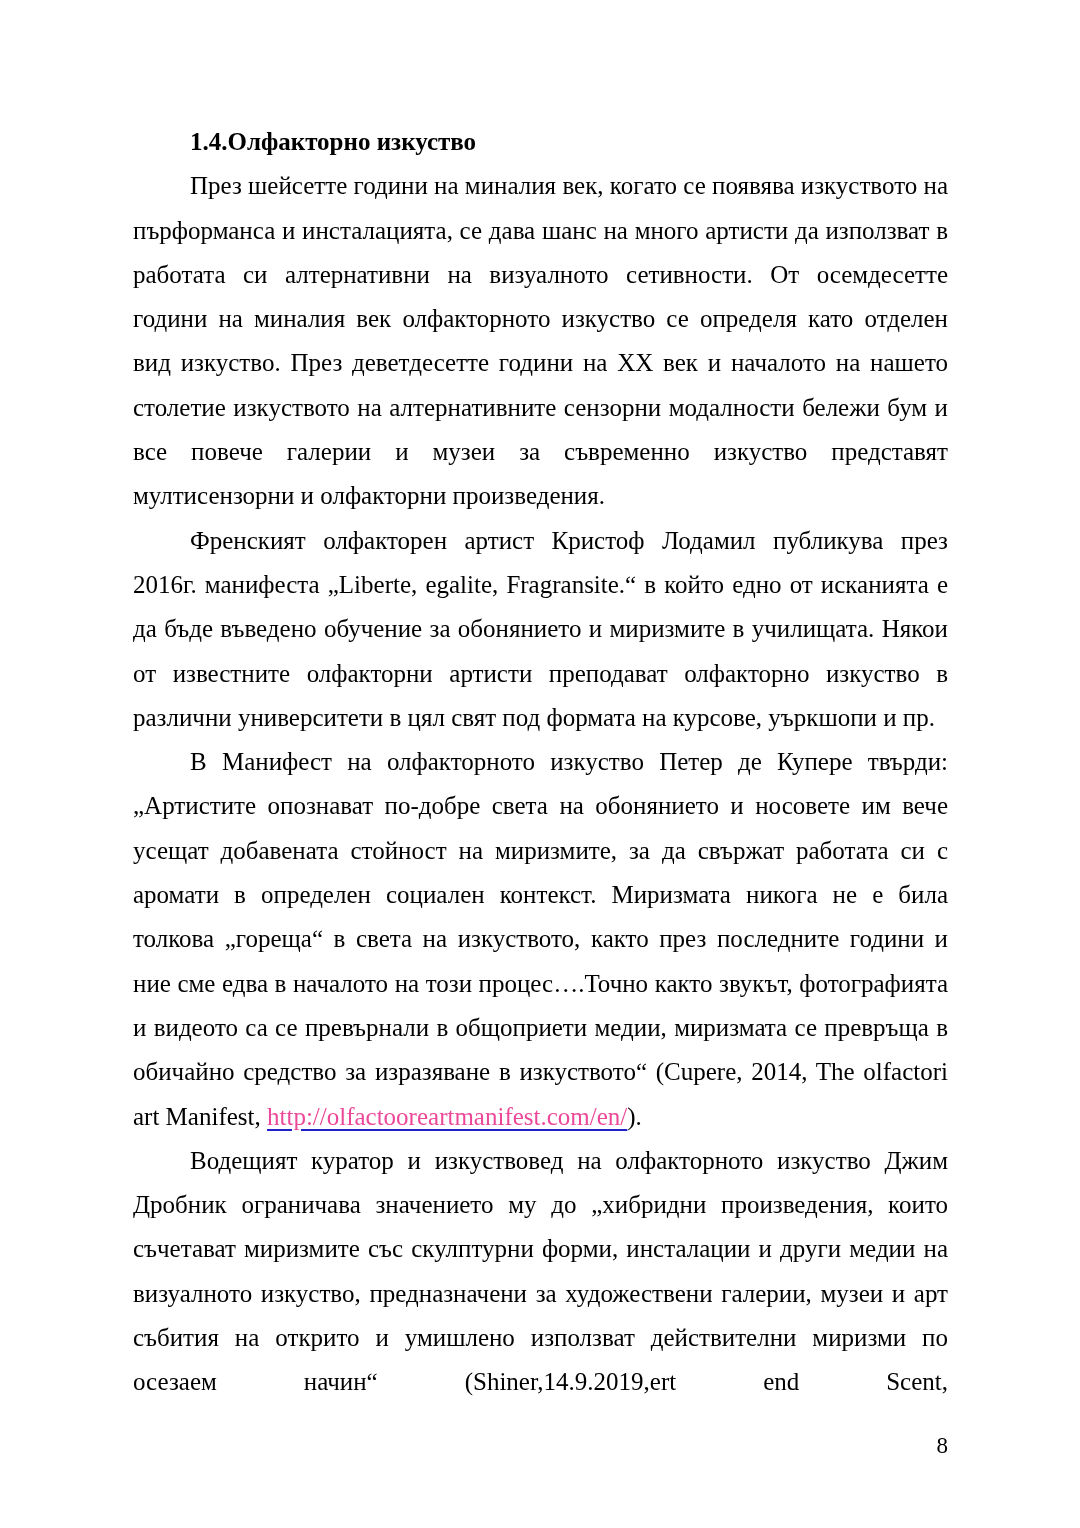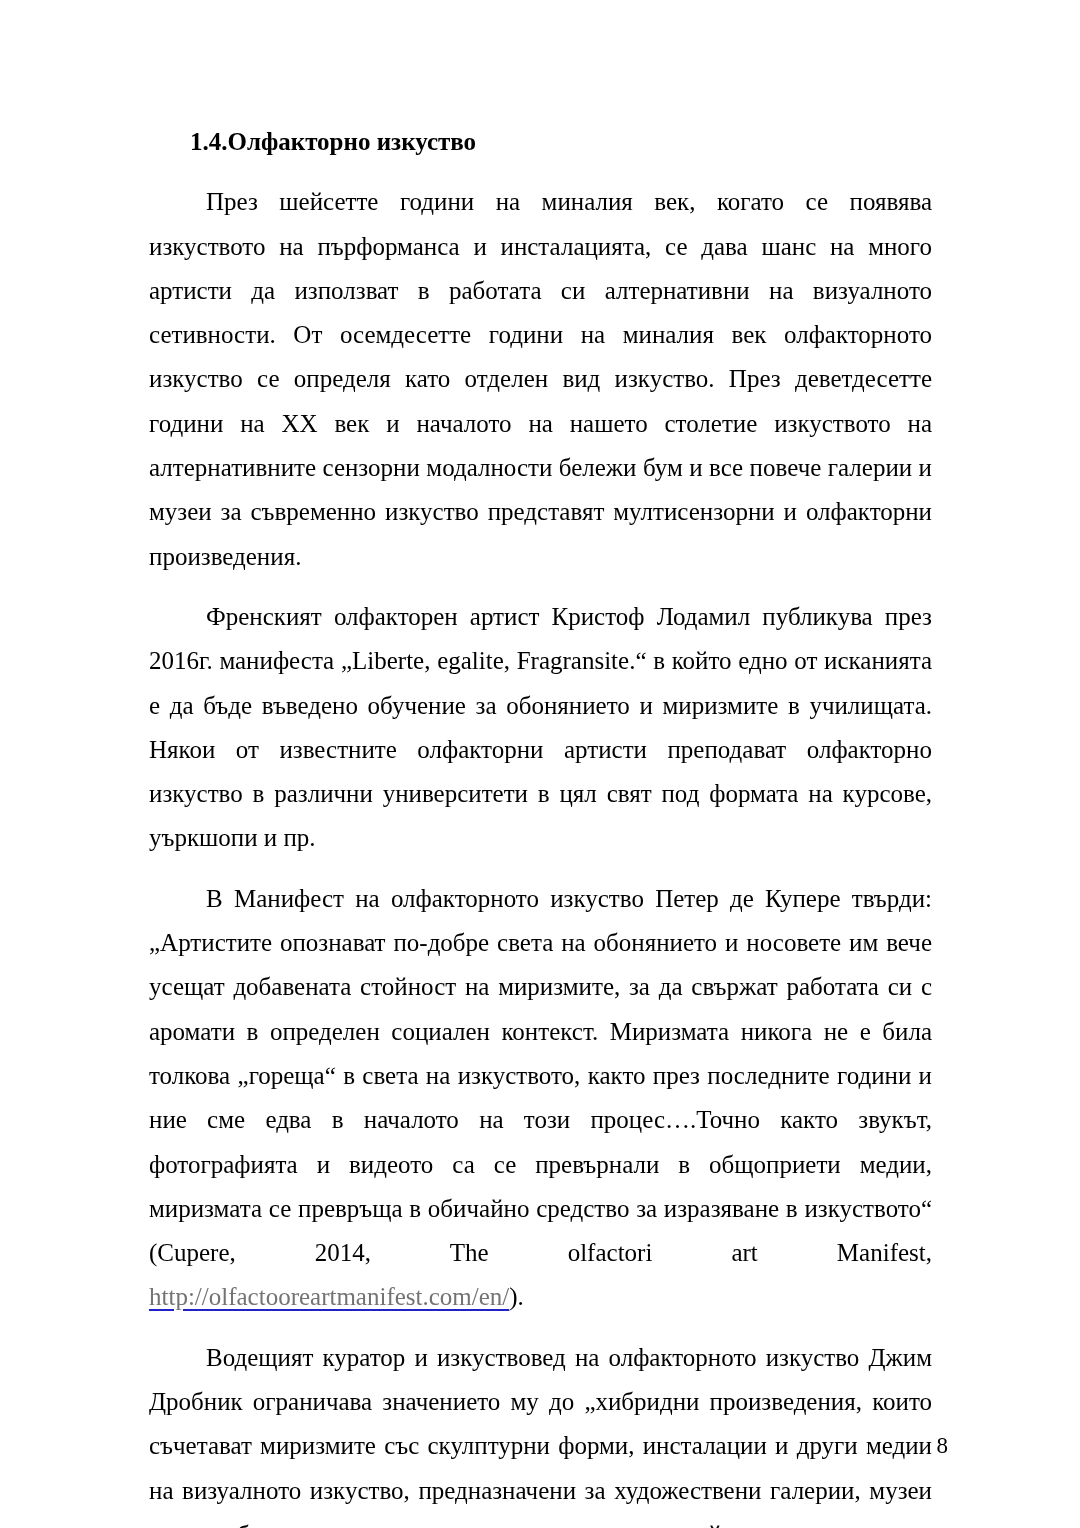--- a/index.html
+++ b/index.html
@@ -23,33 +23,33 @@
     top: 120px;
   }
   .heading {
     margin: 0 0 0 57px;
     font-size: 25px;
     font-weight: bold;
     line-height: 44.3px;
     white-space: nowrap;
   }
   p.para {
-    margin: 16px;
+    margin: 0;
     font-size: 25px;
     line-height: 44.3px;
     text-align: justify;
     text-indent: 57px;
   }
   p.para.justify-last {
     text-align-last: justify;
   }
   .italic {
   }
   a.link {
-    color: #737373;
+    color: #ec4899;
     text-decoration: underline;
     text-decoration-color: #2121c8;
     text-decoration-thickness: 2px;
     text-underline-offset: 4px;
   }
   .page-number {
     position: absolute;
     top: 1432px;
     right: 132px;
     font-size: 23px;

